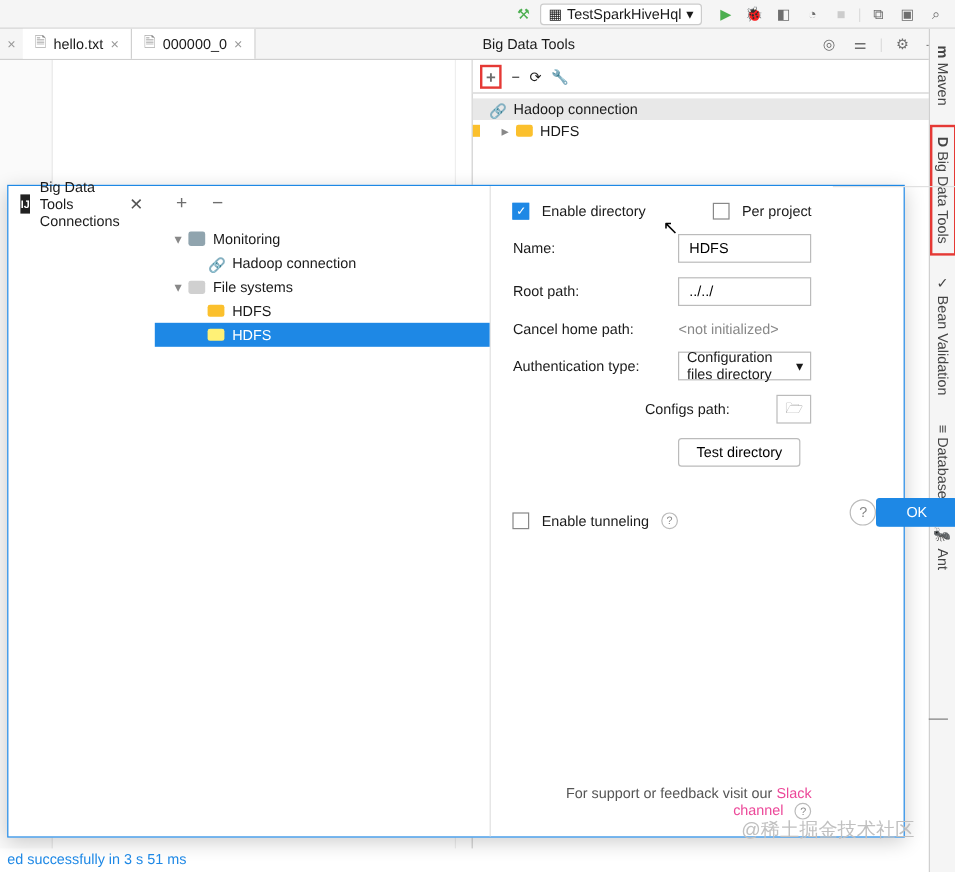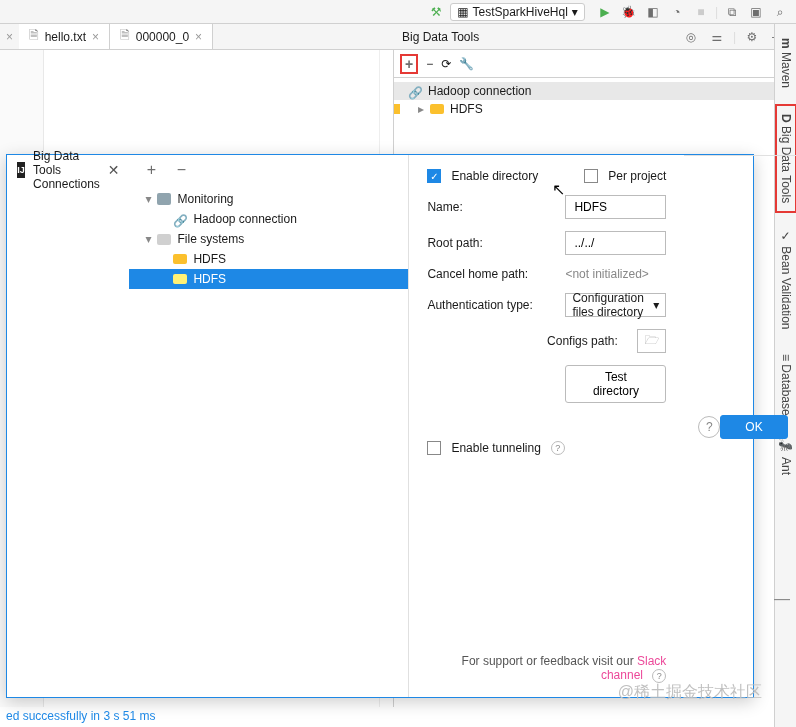--- a/index.html
+++ b/index.html
@@ -233,21 +233,21 @@
         <span class="gray-txt">&lt;not initialized&gt;</span>
       </div>
       <div class="row-line">
         <span class="lbl">Authentication type:</span>
         <div class="field select">
           <span>Configuration files directory</span>
           <span>▾</span>
         </div>
       </div>
       <div class="row-line" style="padding-left:110px">
-        <span style="width:90px;text-align:center;">Configs path:</span>
+        <span style="width:90px;text-align:left;margin-right:10px">Configs path:</span>
         <div class="field" style="justify-content:flex-end">
           <span class="browse-icon">🗁</span>
         </div>
       </div>
       <div class="row-line" style="padding-left:138px">
         <button class="btn">Test directory</button>
       </div>
       <div style="height:14px"></div>
       <label class="row-line">
         <span class="cbx"></span>

